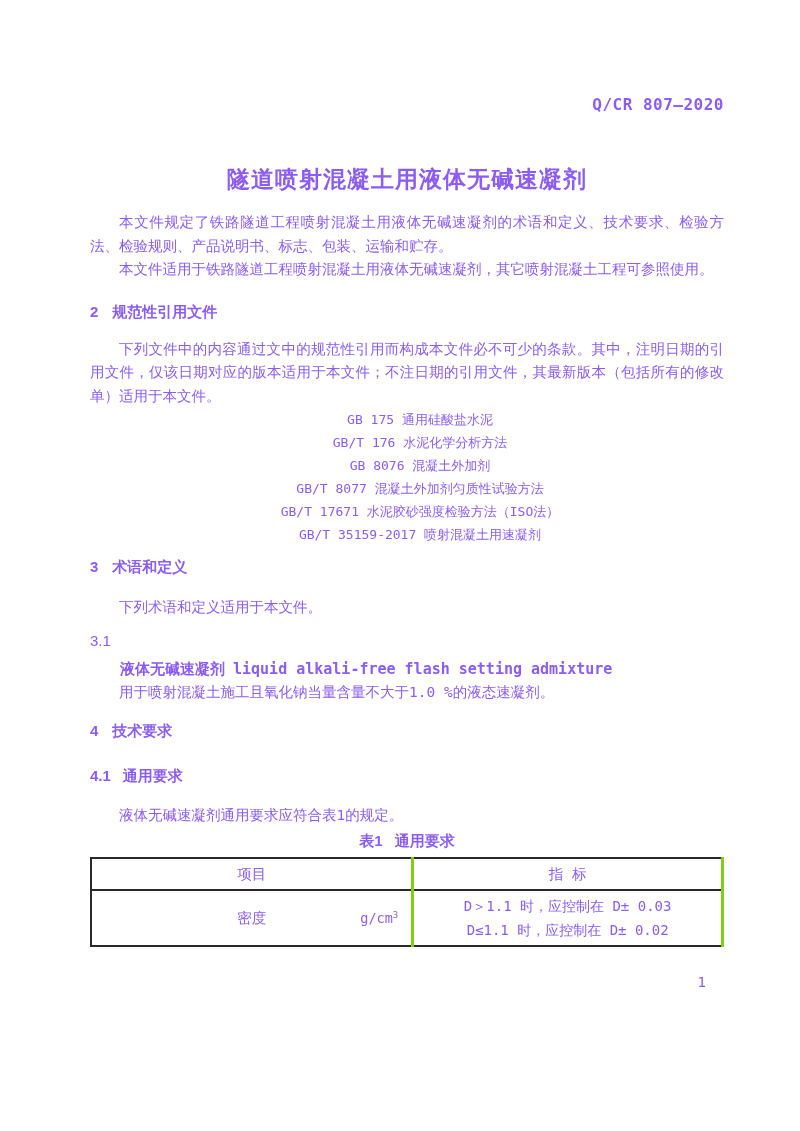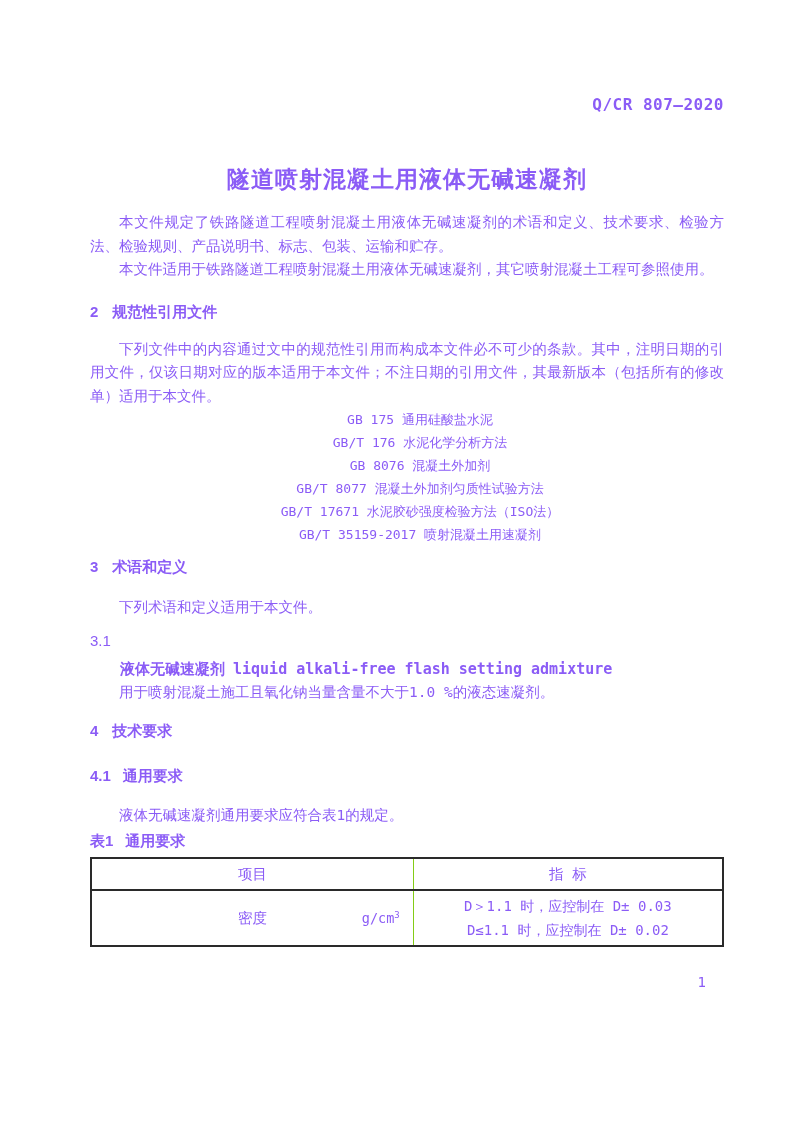--- a/index.html
+++ b/index.html
@@ -68,36 +68,37 @@
     font-weight: bold;
   }
   .term-line .term-zh { font-family: "Liberation Sans", sans-serif; margin-right: 8px; }
   .term-line .term-en { font-family: "DejaVu Sans Mono", monospace; }
   .term-def { font-size: 14.5px; line-height: 23.5px; text-indent: 2em; text-align: justify; }
   .m-s4 { margin-top: 17px; }
   .m-s41 { margin-top: 27px; }
   .m-p41 { margin-top: 19px; }
   .tbl-caption {
     margin-top: 5px;
+    text-align: center;
     font-family: "Liberation Sans", sans-serif;
     font-weight: bold;
     font-size: 15px;
     line-height: 18px;
   }
   .tbl-caption .cap-label { margin-right: 12px; }
   .tbl {
     margin-top: 7px;
     width: 100%;
     border-collapse: collapse;
     border: 2px solid #2a2a2a;
     table-layout: fixed;
   }
   .tbl th, .tbl td {
     border-left: 1px solid #3a3a3a;
-    border-right: 1px solid #84cc16;
+    border-right: 3px solid #84cc16;
     font-weight: normal;
     padding: 0;
   }
   .tbl thead th {
     height: 30px;
     border-bottom: 2px solid #2a2a2a;
     font-size: 14.5px;
     text-align: center;
     vertical-align: middle;
   }

